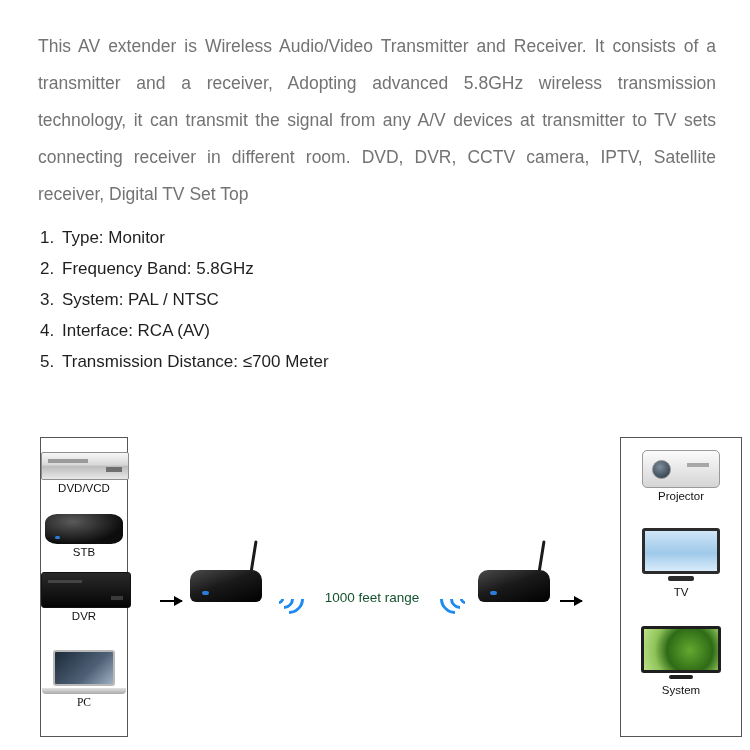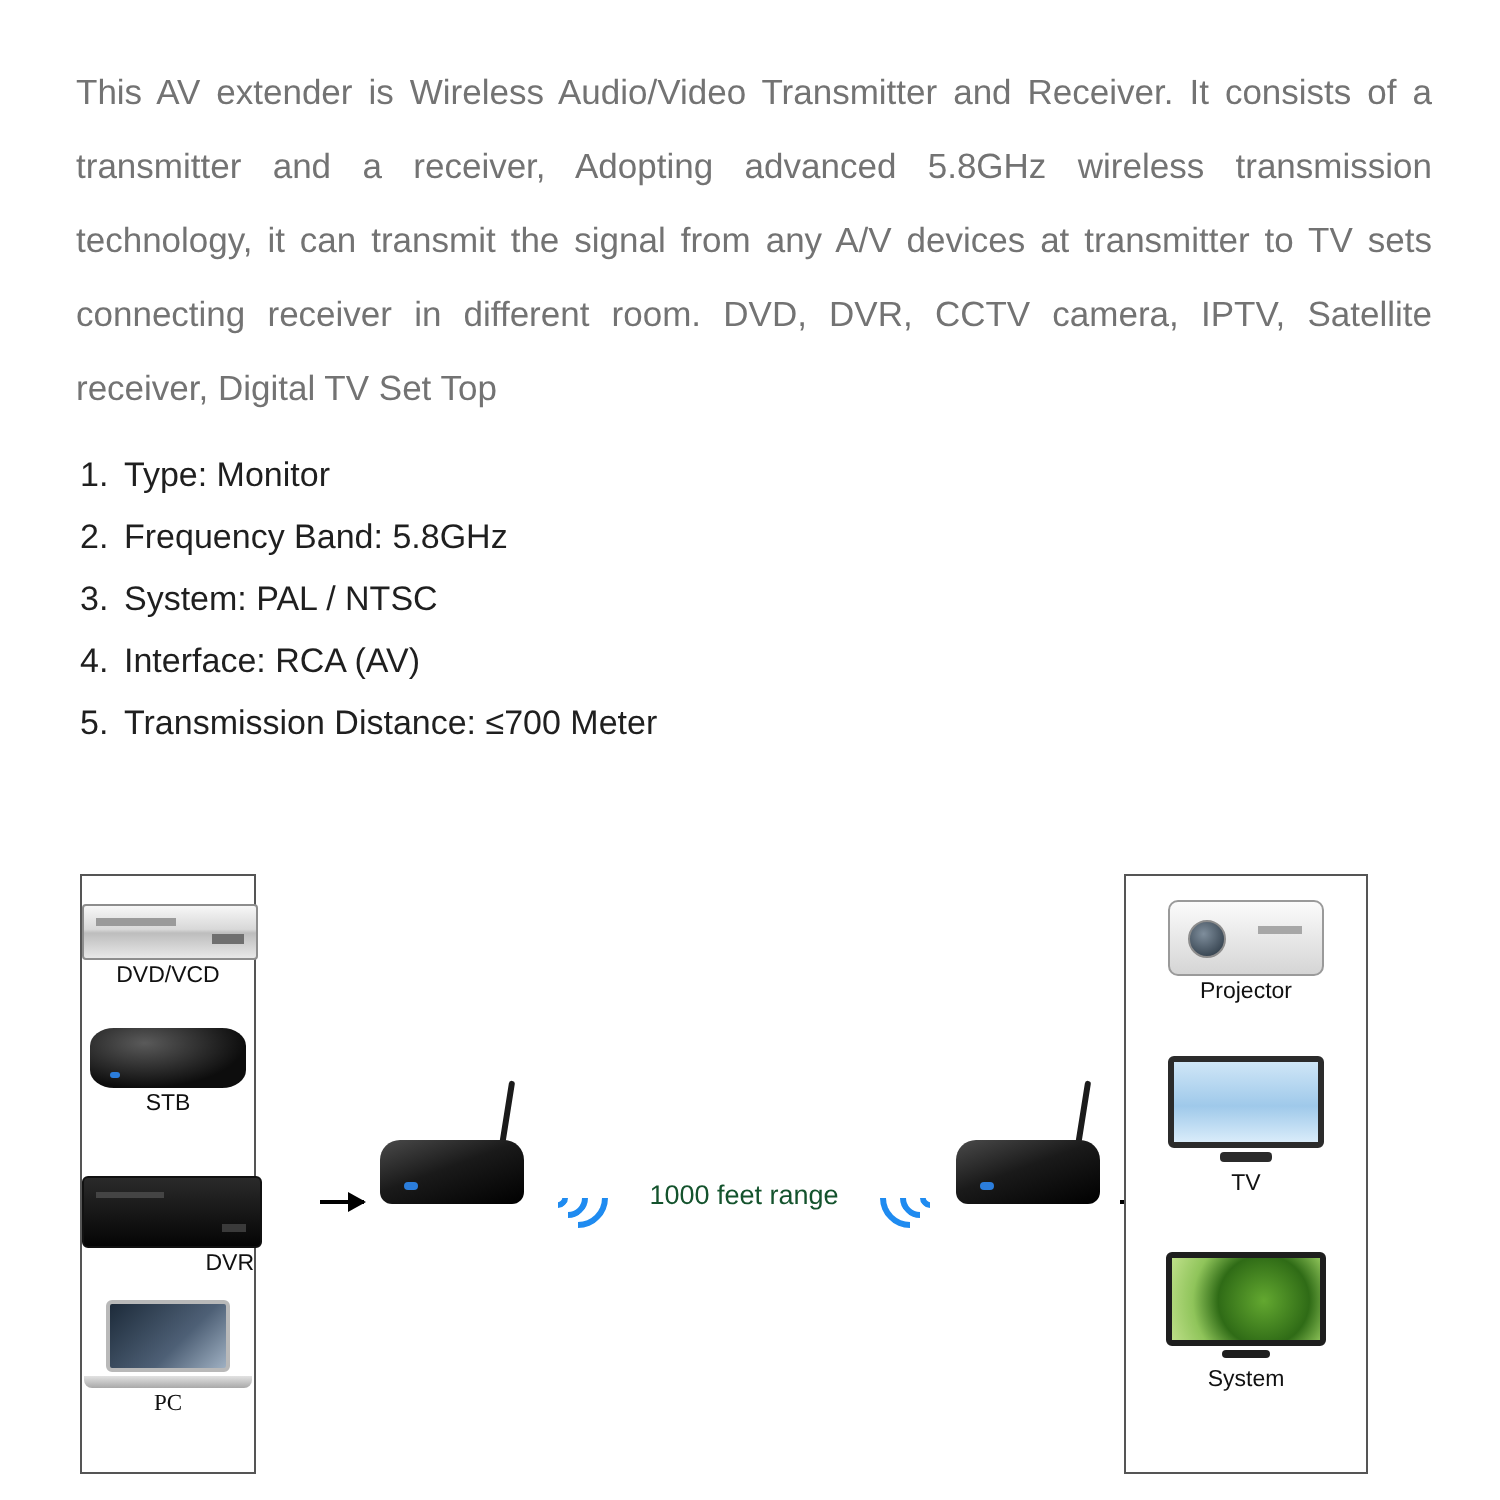--- a/index.html
+++ b/index.html
@@ -71,21 +71,21 @@
     background: #fff;
     box-sizing: border-box;
   }
   .left-box {
     left: 40px;
     top: 5px;
     width: 88px;
     height: 300px;
   }
   .right-box {
-    left: 562px;
+    left: 620px;
     top: 5px;
     width: 122px;
     height: 300px;
   }
 
   .dev {
     position: absolute;
     left: 0;
     width: 100%;
     text-align: center;
@@ -405,21 +405,21 @@
 
     <div class="device-box left-box">
       <div class="dev" style="top:14px;">
         <div class="dvd"></div>
         <div class="dev-label">DVD/VCD</div>
       </div>
       <div class="dev" style="top:76px;">
         <div class="stb"></div>
         <div class="dev-label">STB</div>
       </div>
-      <div class="dev" style="top:150px;text-align:right;">
+      <div class="dev" style="top:134px;">
         <div class="dvr"></div>
         <div class="dev-label">DVR</div>
       </div>
       <div class="dev" style="top:212px;font-family:Liberation Serif, serif;">
         <div class="laptop">
           <div class="screen"></div>
           <div class="base"></div>
         </div>
         <div class="dev-label">PC</div>
       </div>

